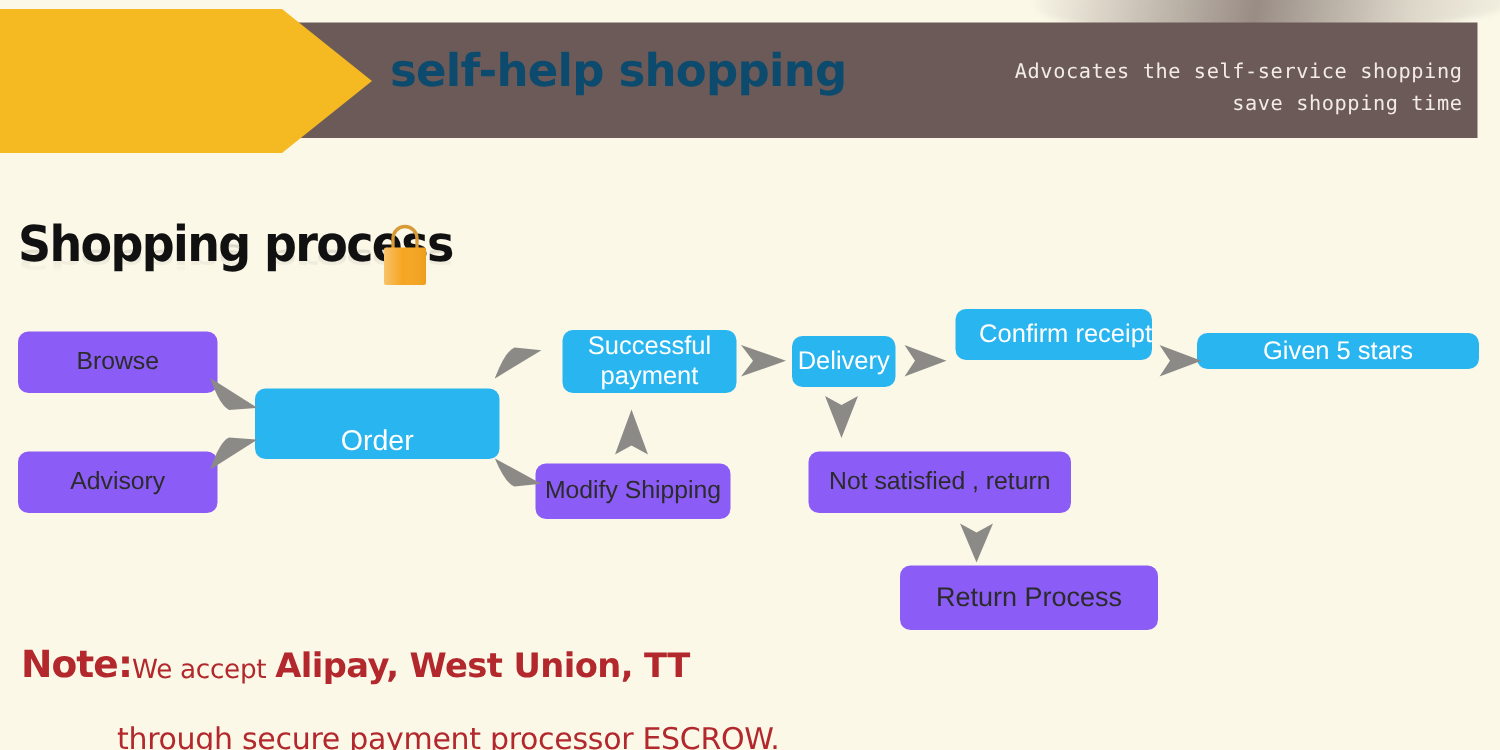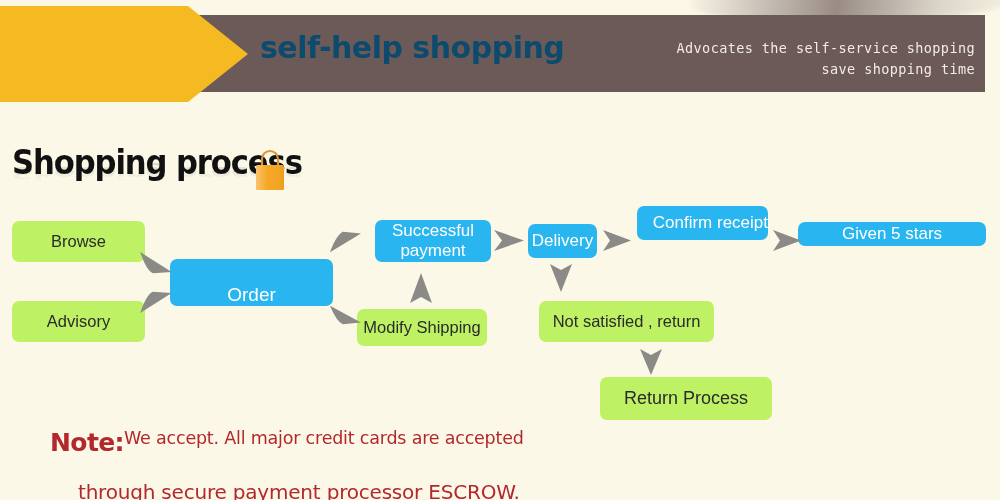--- a/index.html
+++ b/index.html
@@ -122,21 +122,21 @@
     position: absolute;
     box-sizing: border-box;
     display: flex;
     align-items: center;
     justify-content: center;
     text-align: center;
     border-radius: 7px;
     line-height: 1.15;
   }
   .node.beige {
-    background: #bef264;
+    background: #8b5cf6;
     color: #2b2b2b;
     font-size: 16.5px;
   }
   .node.blue {
     background: #29b5ef;
     color: #ffffff;
     font-size: 17px;
   }
   .node.blue.big { font-size: 19px; }
 
@@ -155,22 +155,21 @@
     position: absolute;
     left: 14px;
     top: 428px;
     width: 960px;
     color: #b3282d;
     font-family: "DejaVu Sans", sans-serif;
   }
   #note-line1 {
     white-space: nowrap;
     display: flex;
-    align-items: flex-start;
-    margin-left: 36px;
+    align-items: flex-end;
   }
   .note-strong-lg {
     font-size: 25px;
     font-weight: bold;
     letter-spacing: -0.6px;
   }
   .note-normal {
     font-size: 17.5px;
     letter-spacing: -0.2px;
   }
@@ -317,16 +316,16 @@
 <div class="arrow" style="left:638px; top:348px; width:26px; height:28px;">
   <svg width="26" height="28" viewBox="0 0 26 28">
     <path d="M2 1 L13 27 L24 1 L13 7 Z" fill="#8b8a86"></path>
   </svg>
 </div>
 
 <div id="note">
   <div id="note-line1">
     <span class="note-strong-lg">Note:</span>
       <span class="note-normal">We accept</span>
-      <span class="note-normal">. All major credit cards are accepted</span>
+      <span class="note-brand">Alipay, West Union, TT</span>
   </div>
   <div id="note-line2">through secure payment processor ESCROW.</div>
 </div>
 
 </body></html>

